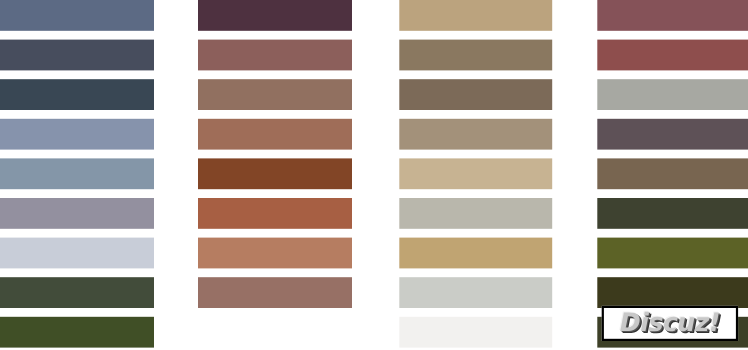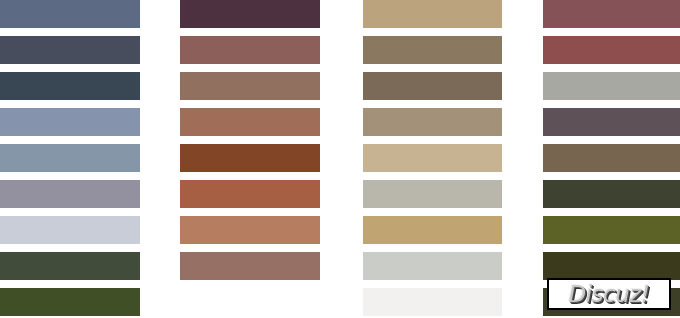--- a/index.html
+++ b/index.html
@@ -46,21 +46,21 @@
     background: #ffffff;
     border: 2px solid #000000;
     box-sizing: border-box;
     display: flex;
     align-items: center;
     justify-content: center;
     overflow: hidden;
   }
   #discuz-watermark-text {
     font-family: "DejaVu Sans", sans-serif;
-    font-weight: normal;
+    font-weight: bold;
     font-style: italic;
     font-size: 23px;
     line-height: 23px;
     letter-spacing: -0.5px;
     color: #c8c8c8;
     text-shadow:
        1px  1px 0 #555555,
        2px  2px 0 #333333,
       -1px -1px 0 #f2f2f2;
     white-space: nowrap;

